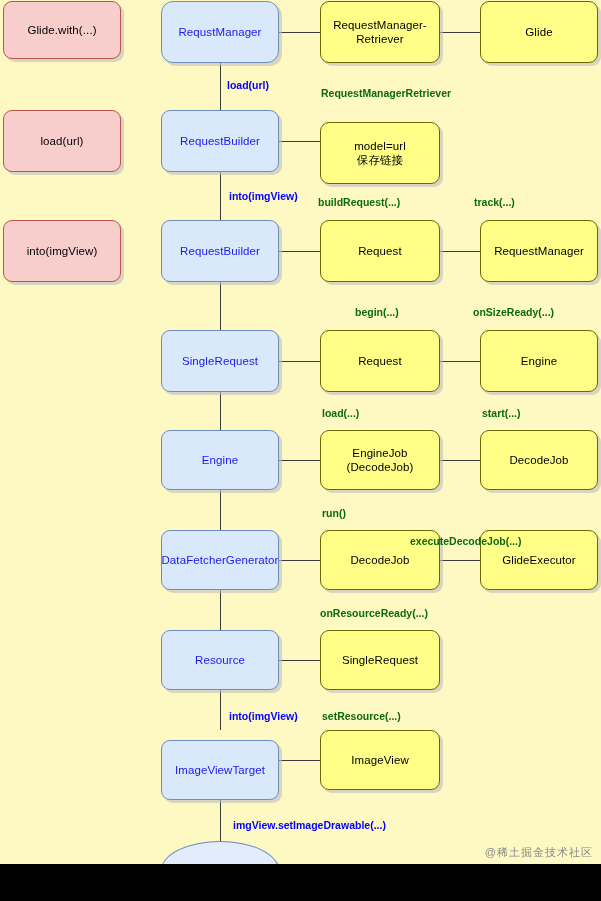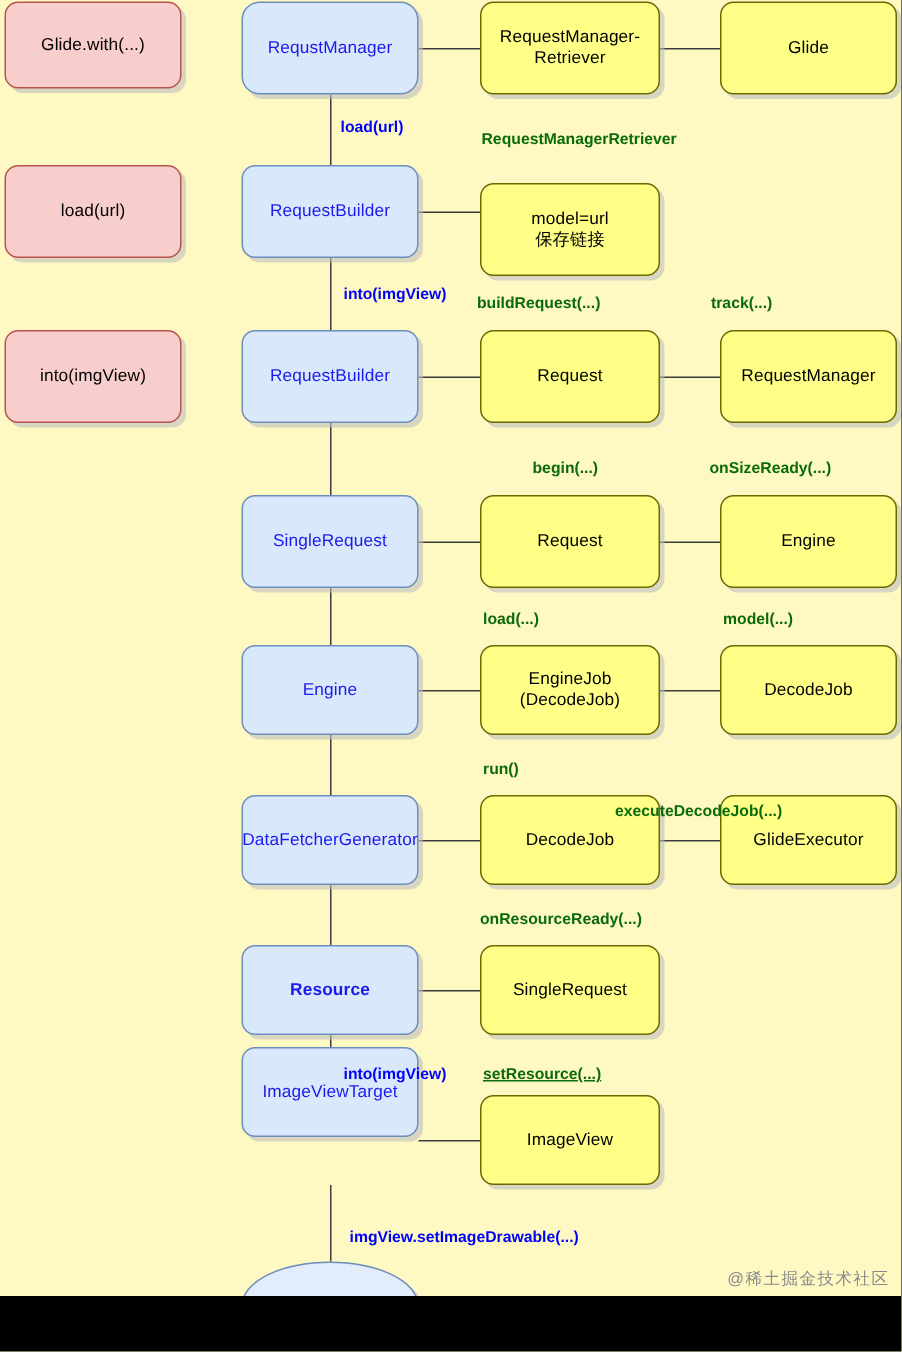--- a/index.html
+++ b/index.html
@@ -131,39 +131,39 @@
       <div class="node blue" style="left: 161px; top: 330px; width: 118px; height: 62px;">SingleRequest</div>
       <div class="node yellow" style="left: 320px; top: 330px; width: 120px; height: 62px;">Request</div>
       <div class="node yellow" style="left: 480px; top: 330px; width: 118px; height: 62px;">Engine</div>
       <div class="node blue" style="left: 161px; top: 430px; width: 118px; height: 60px;">Engine</div>
       <div class="node yellow" style="left: 320px; top: 430px; width: 120px; height: 60px;">EngineJob
 (DecodeJob)</div>
       <div class="node yellow" style="left: 480px; top: 430px; width: 118px; height: 60px;">DecodeJob</div>
       <div class="node blue" style="left: 161px; top: 530px; width: 118px; height: 60px;">DataFetcherGenerator</div>
       <div class="node yellow" style="left: 320px; top: 530px; width: 120px; height: 60px;">DecodeJob</div>
       <div class="node yellow" style="left: 480px; top: 530px; width: 118px; height: 60px;">GlideExecutor</div>
-      <div class="node blue" style="left: 161px; top: 630px; width: 118px; height: 60px; font-weight: bold;">Resource</div>
+      <div class="node blue" style="left: 161px; top: 630px; width: 118px; height: 60px;">Resource</div>
       <div class="node yellow" style="left: 320px; top: 630px; width: 120px; height: 60px;">SingleRequest</div>
-      <div class="node blue" style="left: 161px; top: 698px; width: 118px; height: 60px;">ImageViewTarget</div>
+      <div class="node blue" style="left: 161px; top: 740px; width: 118px; height: 60px;">ImageViewTarget</div>
       <div class="node yellow" style="left: 320px; top: 730px; width: 120px; height: 60px;">ImageView</div>
       <div class="node ellipse" style="left: 161px; top: 841px; width: 118px; height: 58px; text-align: right;">End</div>
     </div>
 
   <div id="labels-layer">
       <div class="edge-label blue-l" style="left: 227px; top: 80px;">load(url)</div>
       <div class="edge-label green-l" style="left: 321px; top: 88px;">RequestManagerRetriever</div>
       <div class="edge-label blue-l" style="left: 229px; top: 191px;">into(imgView)</div>
       <div class="edge-label green-l" style="left: 318px; top: 197px;">buildRequest(...)</div>
       <div class="edge-label green-l" style="left: 474px; top: 197px;">track(...)</div>
       <div class="edge-label green-l" style="left: 320px; top: 307px; margin-left: 35px;">begin(...)</div>
       <div class="edge-label green-l" style="left: 473px; top: 307px;">onSizeReady(...)</div>
       <div class="edge-label green-l" style="left: 322px; top: 408px;">load(...)</div>
-      <div class="edge-label green-l" style="left: 482px; top: 408px;">model(...)</div>
+      <div class="edge-label green-l" style="left: 482px; top: 408px;">start(...)</div>
       <div class="edge-label green-l" style="left: 322px; top: 508px;">run()</div>
       <div class="edge-label green-l" style="left: 410px; top: 508px; margin-top: 28px;">executeDecodeJob(...)</div>
       <div class="edge-label green-l" style="left: 320px; top: 608px;">onResourceReady(...)</div>
       <div class="edge-label blue-l" style="left: 229px; top: 711px;">into(imgView)</div>
-      <div class="edge-label green-l" style="left: 322px; top: 711px; text-decoration: underline;">setResource(...)</div>
+      <div class="edge-label green-l" style="left: 322px; top: 711px;">setResource(...)</div>
       <div class="edge-label blue-l" style="left: 233px; top: 820px;">imgView.setImageDrawable(...)</div>
     </div>
 
   <div class="watermark">@稀土掘金技术社区</div>
 </div>
 
 </body></html>

